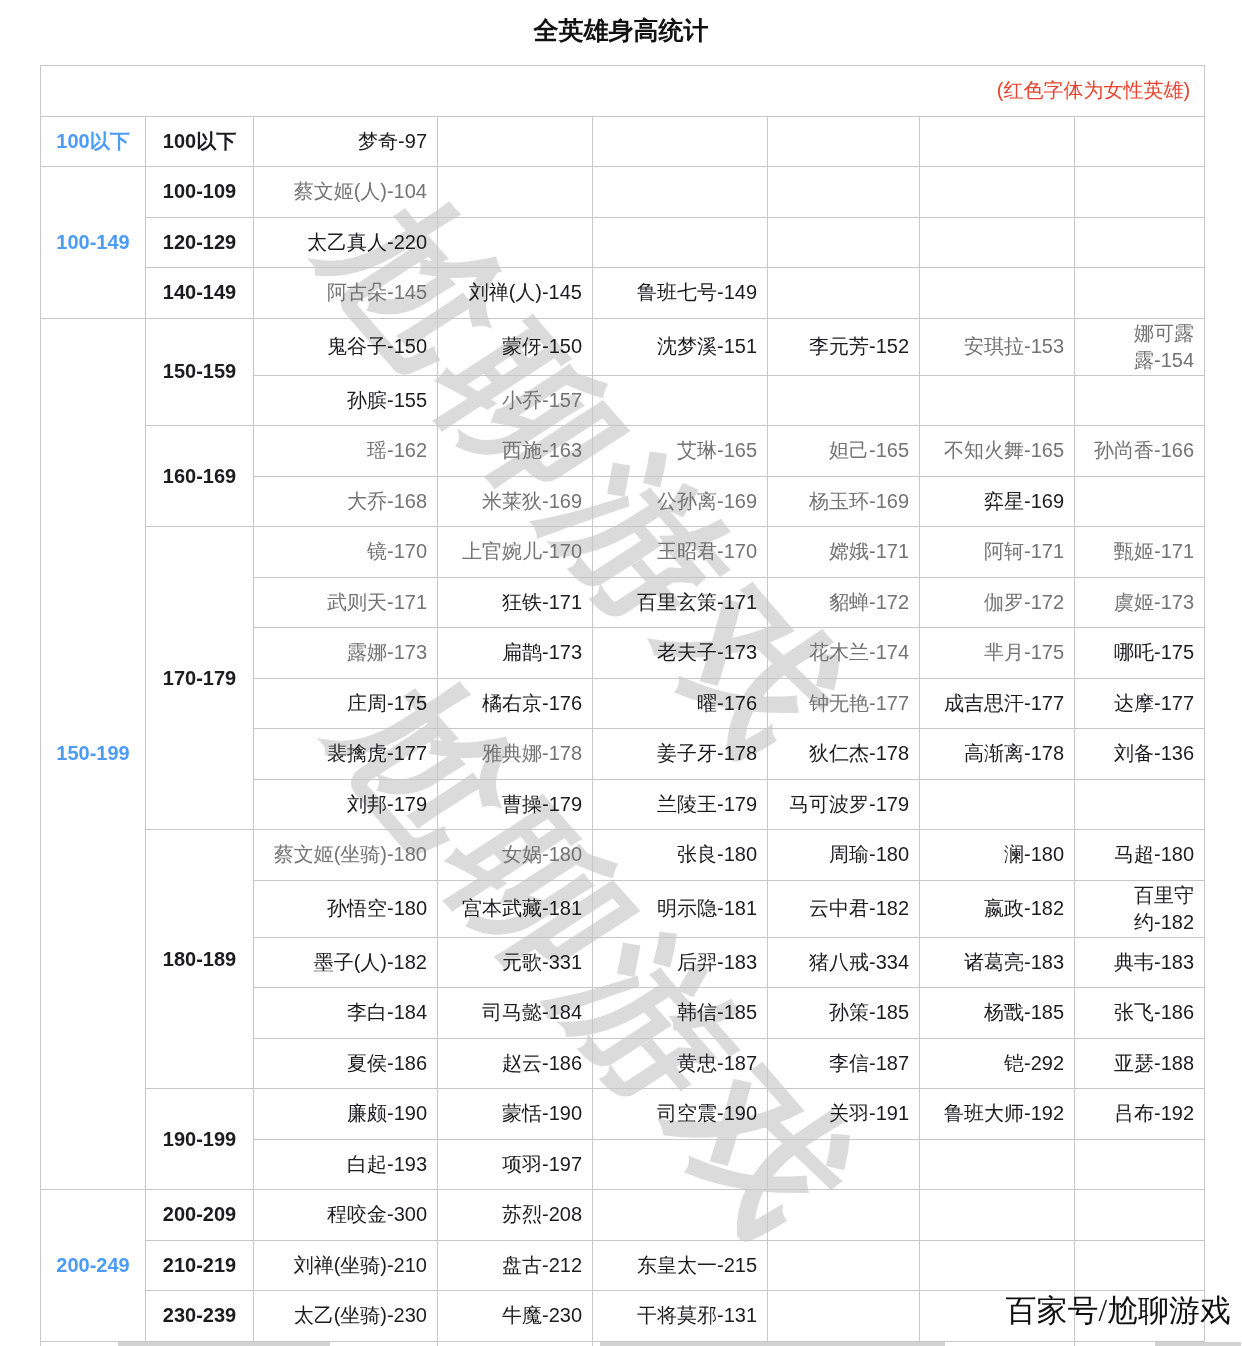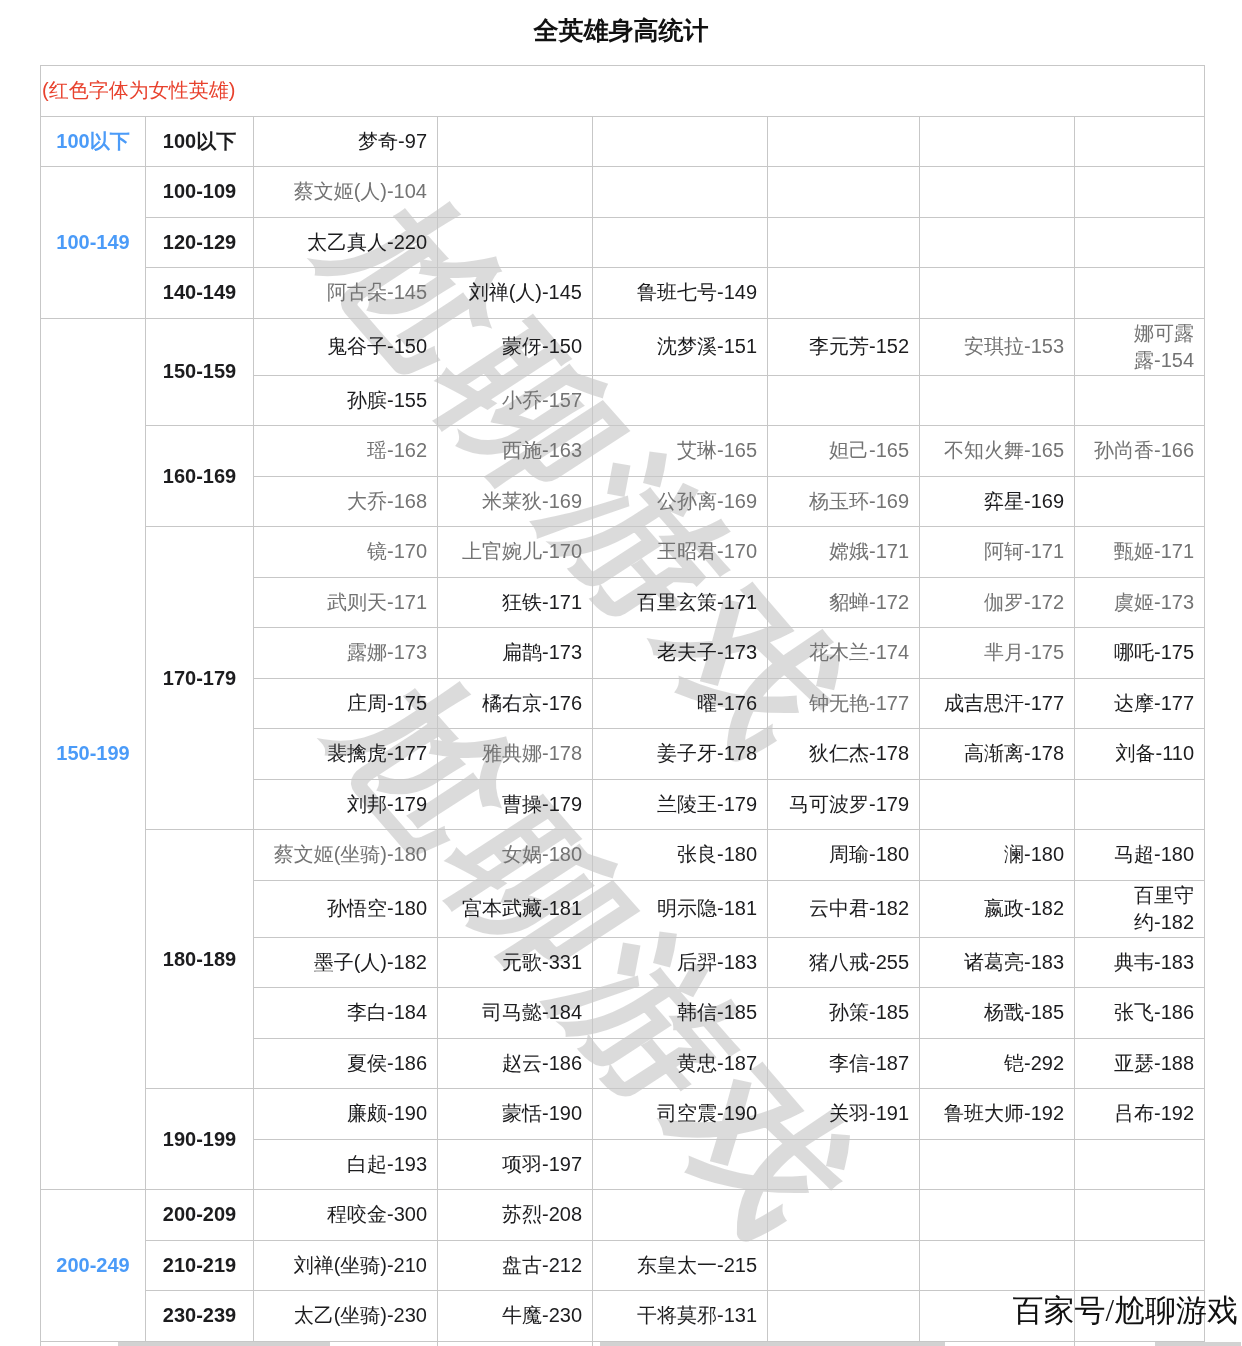--- a/index.html
+++ b/index.html
@@ -29,35 +29,35 @@
   }
   table.height-table td {
     border:1px solid #c7c7c7;
     font-size:20px;
     height:47.5px;
     vertical-align:middle;
     overflow:hidden;
     background:transparent;
   }
   td.note {
-    height:50px; text-align:left; padding-right:14px;
+    height:50px; text-align:right; padding-right:14px;
     color:#e8412d; font-size:21px;
   }
   td.group {
     background:#d8d8d8; color:#4b9bf8; font-weight:600; text-align:center;
   }
   td.range {
     background:#d8d8d8; color:#1c1c1e; font-weight:600; text-align:center;
   }
   td.hero {
     text-align:right; padding-right:10px; color:#1c1c1e;
   }
   td.hero.female { color:#737373; }
   .credit {
-    position:absolute; top:1290px; right:4px; z-index:2;
+    position:absolute; top:1290px; right:11px; z-index:2;
     font-family:"Liberation Serif","DejaVu Serif",serif;
     font-size:31px; color:#111; white-space:nowrap;
   }
   .cutoff { position:absolute; top:1342px; height:4px; background:#d2d2d2; z-index:1; }
   .cut1 { left:118px; width:212px; }
   .cut2 { left:600px; width:345px; }
   .cut3 { left:1155px; width:86px; }
 </style>
 </head>
 <body>
@@ -187,21 +187,21 @@
         <td class="hero female">钟无艳-177</td>
         <td class="hero">成吉思汗-177</td>
         <td class="hero">达摩-177</td>
       </tr>
       <tr>
         <td class="hero">裴擒虎-177</td>
         <td class="hero female">雅典娜-178</td>
         <td class="hero">姜子牙-178</td>
         <td class="hero">狄仁杰-178</td>
         <td class="hero">高渐离-178</td>
-        <td class="hero">刘备-110</td>
+        <td class="hero">刘备-136</td>
       </tr>
       <tr>
         <td class="hero">刘邦-179</td>
         <td class="hero">曹操-179</td>
         <td class="hero">兰陵王-179</td>
         <td class="hero">马可波罗-179</td>
         <td class="hero"></td>
         <td class="hero"></td>
       </tr>
       <tr>
@@ -218,21 +218,21 @@
         <td class="hero">宫本武藏-181</td>
         <td class="hero">明示隐-181</td>
         <td class="hero">云中君-182</td>
         <td class="hero">嬴政-182</td>
         <td class="hero">百里守约-182</td>
       </tr>
       <tr>
         <td class="hero">墨子(人)-182</td>
         <td class="hero">元歌-331</td>
         <td class="hero">后羿-183</td>
-        <td class="hero">猪八戒-255</td>
+        <td class="hero">猪八戒-334</td>
         <td class="hero">诸葛亮-183</td>
         <td class="hero">典韦-183</td>
       </tr>
       <tr>
         <td class="hero">李白-184</td>
         <td class="hero">司马懿-184</td>
         <td class="hero">韩信-185</td>
         <td class="hero">孙策-185</td>
         <td class="hero">杨戬-185</td>
         <td class="hero">张飞-186</td>

